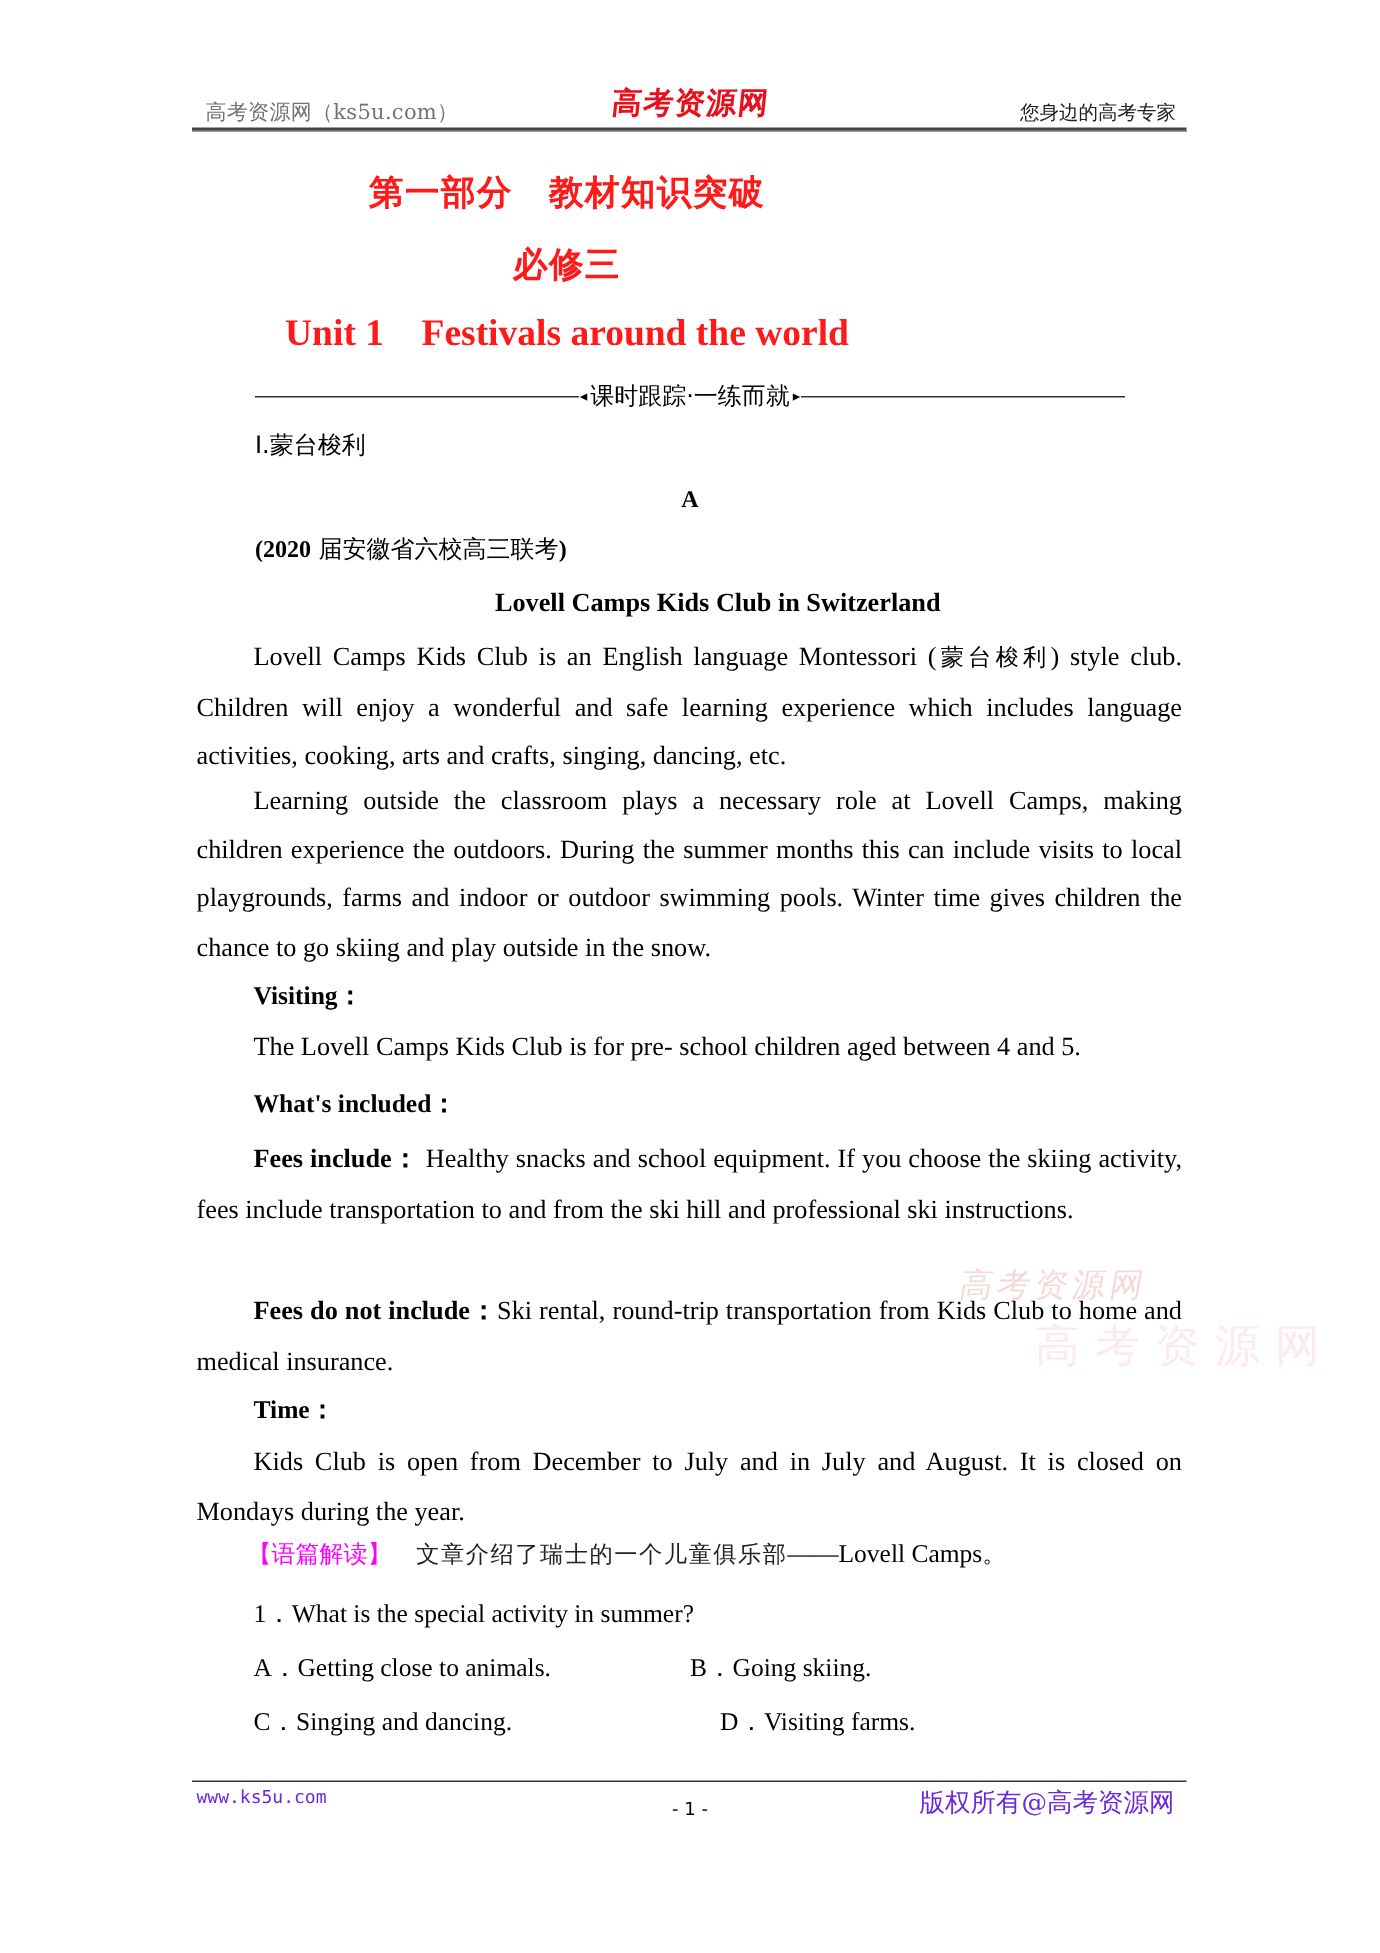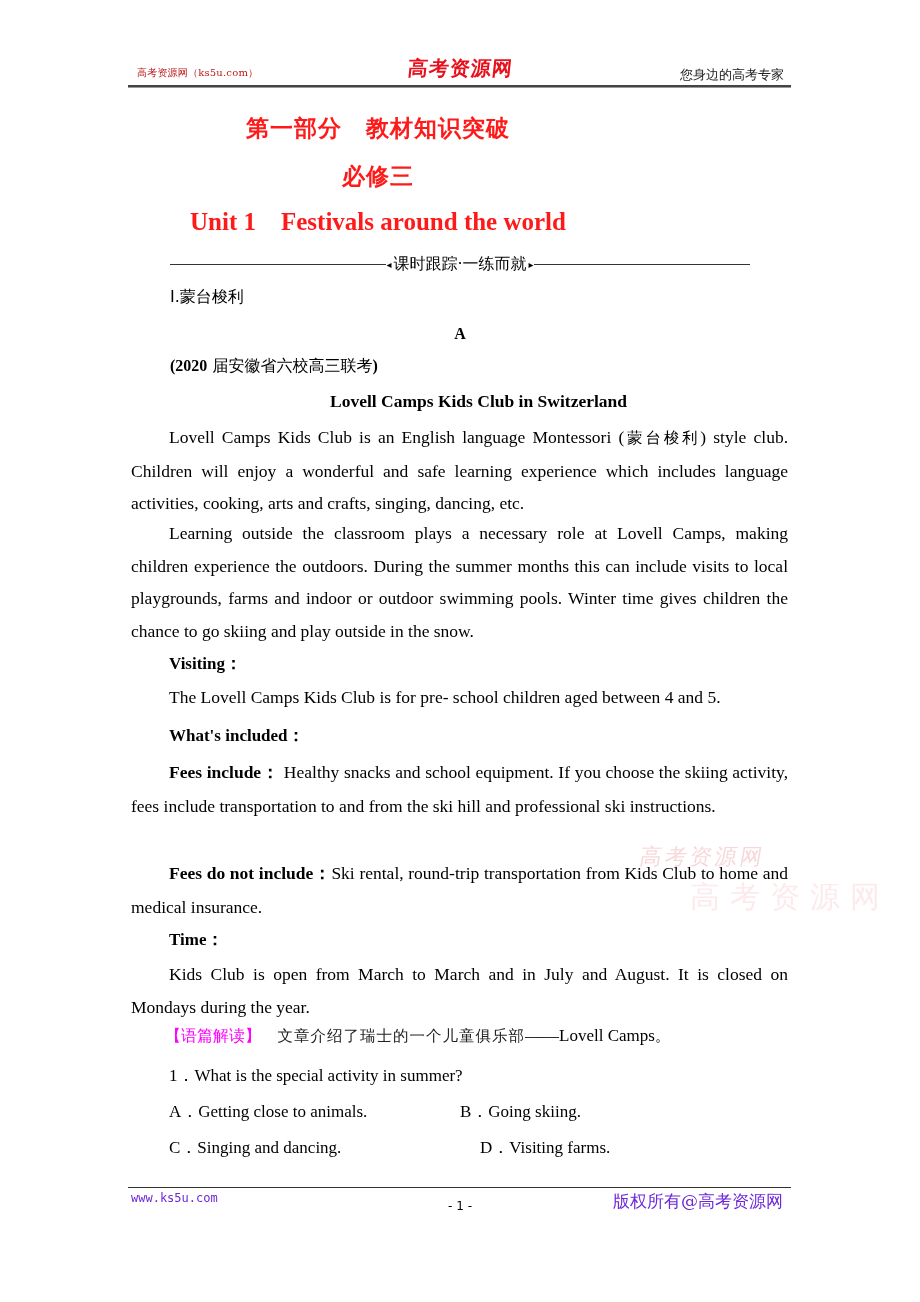--- a/index.html
+++ b/index.html
@@ -1,19 +1,19 @@
 <!DOCTYPE html>
 <html><head>
 <meta charset="utf-8">
 <style>
   html, body { margin: 0; padding: 0; background: #ffffff; }
   body { width: 920px; height: 1302px; position: relative; overflow: hidden;
          font-family: "Liberation Serif", "DejaVu Serif", serif; color: #000; }
   .abs { position: absolute; }
-  .hdr-left { left: 137px; top: 66px; font-size: 10px; color: #b91c1c;
+  .hdr-left { left: 137px; top: 66px; font-size: 14px; color: #737373;
               font-family: "DejaVu Serif", serif; letter-spacing: 0.2px; }
   .hdr-logo { left: 408px; top: 55px; font-size: 20px; color: #e8101c; font-weight: bold;
               font-family: "DejaVu Serif", serif; letter-spacing: 1px; transform: skewX(-6deg); }
   .hdr-right { right: 136px; top: 66px; font-size: 13px; color: #222;
                font-family: "DejaVu Serif", serif; }
   .hdr-rule { left: 128px; top: 85px; width: 663px; height: 2px; background: #444;
               border-bottom: 1px solid #999; }
   .title { left: 0; width: 756px; text-align: center; color: #ff1a1a; font-weight: bold; }
   .t1 { top: 113px; font-size: 23px; font-family: "DejaVu Sans", sans-serif; letter-spacing: 1px; }
   .t2 { top: 161px; font-size: 23px; font-family: "DejaVu Sans", sans-serif; letter-spacing: 1px; }
@@ -95,21 +95,21 @@
 
 <div class="abs label-b lb-adm">Visiting：</div>
 <div class="abs line1">The Lovell Camps Kids Club is for pre- school children aged between 4 and 5.</div>
 <div class="abs label-b lb-inc">What's included：</div>
 
 <div class="abs para p3"><span class="indent"></span><span class="b">Fees include：</span><span> Healthy snacks and school equipment. If you choose the skiing activity, fees include transportation to and from the ski hill and professional ski instructions.</span></div>
 
 <div class="abs para p4"><span class="indent"></span><span class="b">Fees do not include：</span><span>Ski rental, round-trip transportation from Kids Club to home and medical insurance.</span></div>
 
 <div class="abs label-b lb-time">Time：</div>
-<div class="abs para p5"><span class="indent"></span><span>Kids Club is open from March to March and in July and August. It is closed on Mondays during the year.</span></div>
+<div class="abs para p5"><span class="indent"></span><span>Kids Club is open from December to July and in July and August. It is closed on Mondays during the year.</span></div>
 
 <div class="abs reading"><span class="tag">【语篇解读】</span><span class="cn">　文章介绍了瑞士的一个儿童俱乐部</span><span>——</span><span>Lovell Camps</span><span class="cn">。</span></div>
 
 <div class="abs q"><span>1．</span><span>What is the special activity in summer?</span></div>
 <div class="abs opt oa"><span>A．</span><span>Getting close to animals.</span></div>
 <div class="abs opt ob"><span>B．</span><span>Going skiing.</span></div>
 <div class="abs opt oc"><span>C．</span><span>Singing and dancing.</span></div>
 <div class="abs opt od"><span>D．</span><span>Visiting farms.</span></div>
 
 <div class="abs wm1">高考资源网</div>

